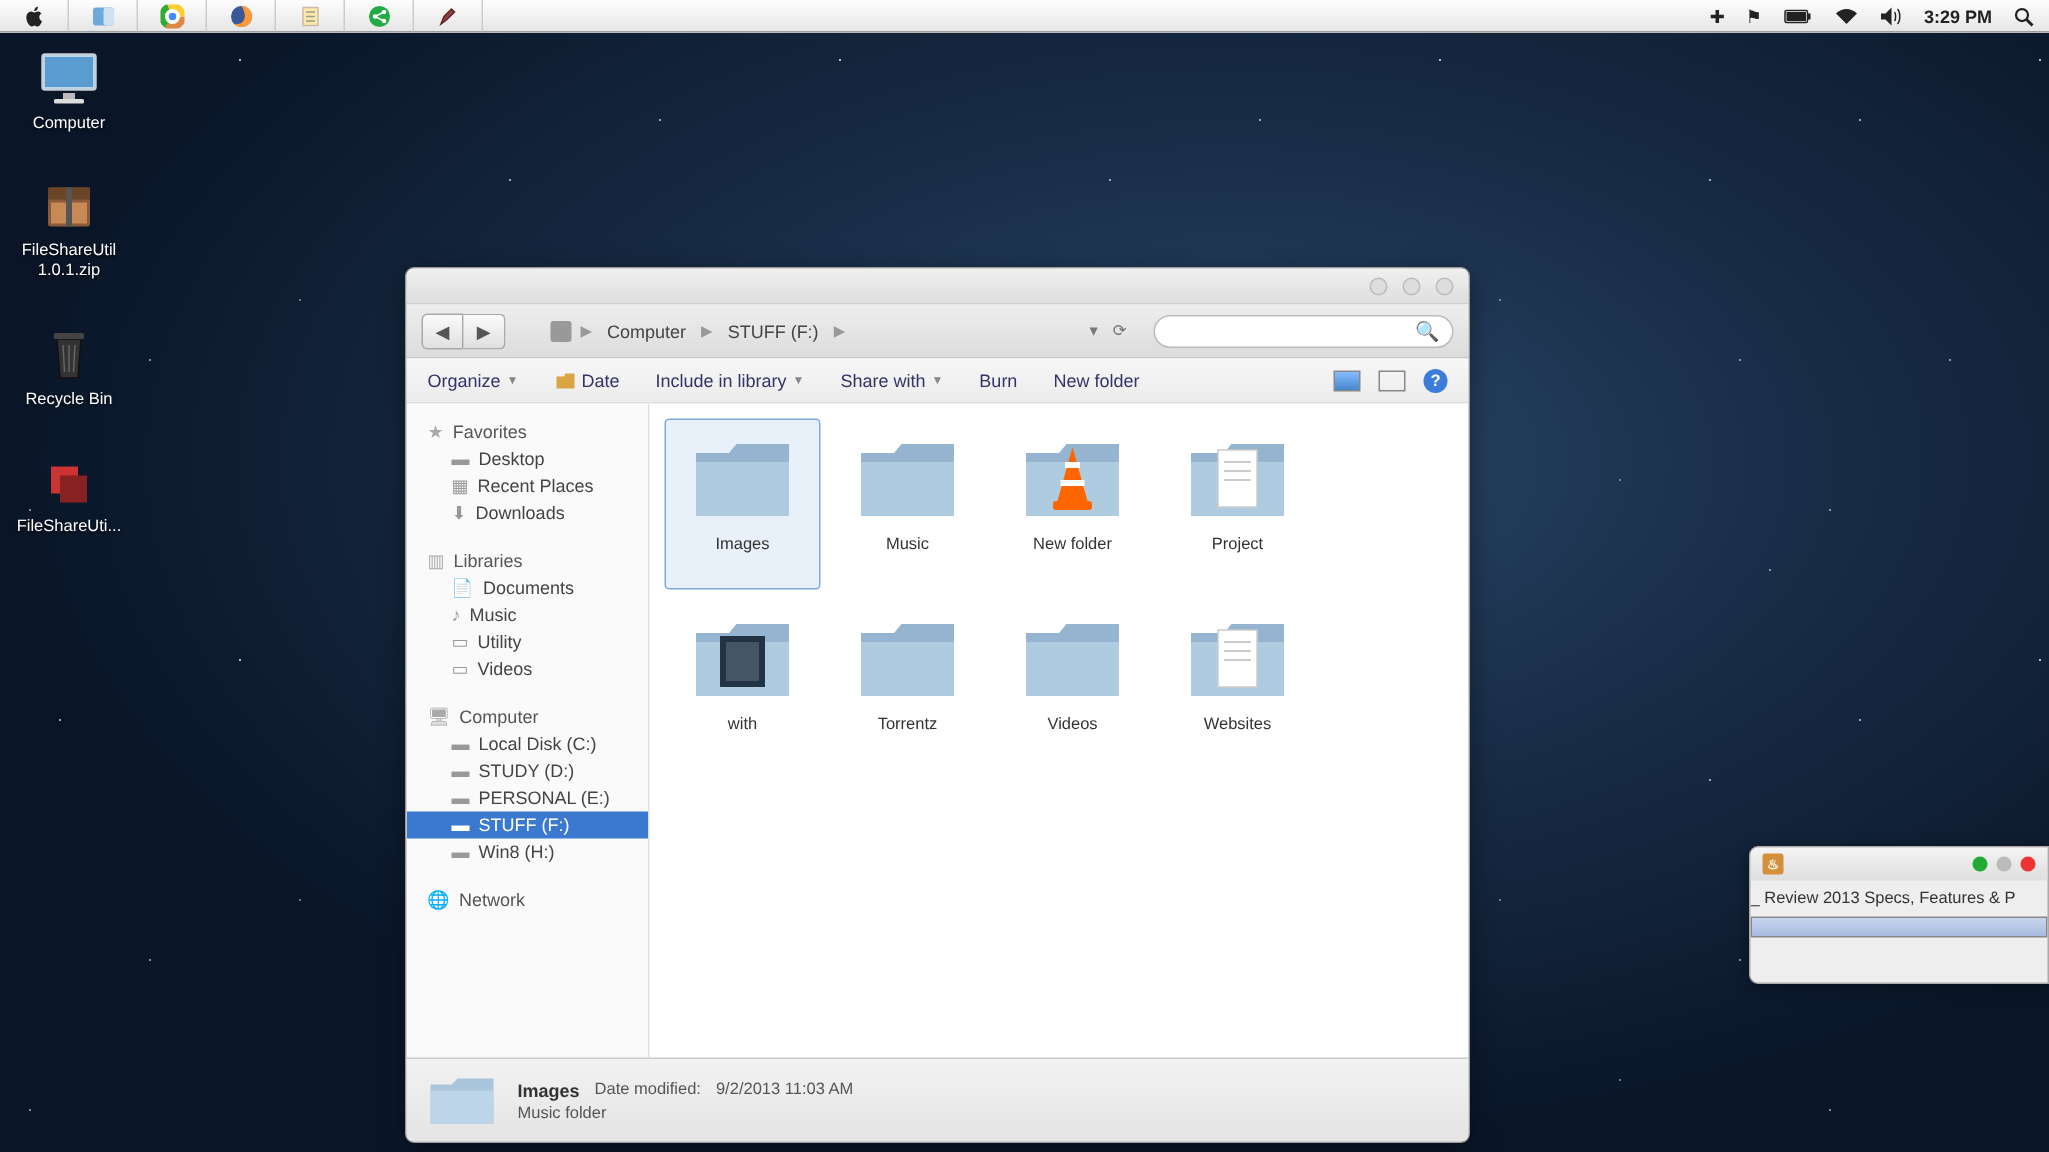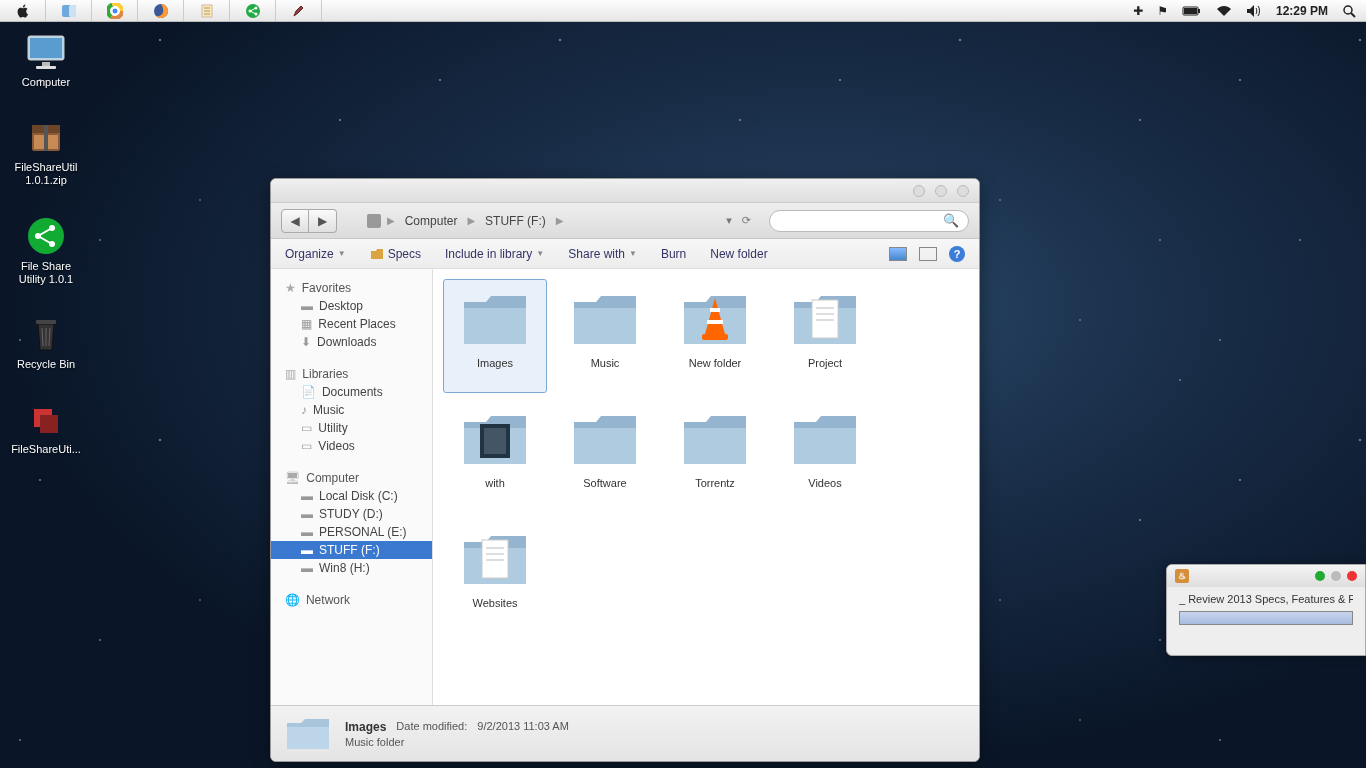--- a/index.html
+++ b/index.html
@@ -69,21 +69,21 @@
 .statusbar .thumb { width: 46px; height: 38px; }
 .statusbar .meta { display: flex; flex-direction: column; gap: 2px; }
 .statusbar .meta b { color: #333; font-size: 12px; font-weight: 600; }
 .statusbar .line2 { display: flex; gap: 10px; }
 
 
 .progwin { position: absolute; right: 0; top: 564px; width: 200px; height: 92px; background: #eee; border: 1px solid #aaa; border-radius: 6px 0 0 6px; box-shadow: 0 2px 10px rgba(0,0,0,0.4); z-index: 60; font-size: 11px; color: #333; overflow: hidden; }
 .progwin .ptitle { height: 22px; background: linear-gradient(#f4f4f4,#dedede); display: flex; align-items: center; padding: 0 8px; gap: 6px; justify-content: flex-end; }
 .progwin .ptitle .d { width: 10px; height: 10px; border-radius: 50%; cursor: pointer; }
 .progwin .ptitle .jico { margin-right: auto; width:14px;height:14px;background:#d48f3a;border-radius:2px;display:flex;align-items:center;justify-content:center;color:#fff;font-size:9px;font-weight:bold; }
-.progwin .pbody { padding: 6px 12px; }
+.progwin .pbody { padding: 6px 0; }
 .progwin .ptext { font-size: 11px; white-space: nowrap; overflow: hidden; margin-bottom: 6px; }
 .progwin .bar { height: 14px; border: 1px solid #888; background: linear-gradient(#c8d4ec,#a8bce0); }
 
 svg { display: block; }
 </style>
 </head>
 <body>
 
 <div class="desktop">
 
@@ -154,21 +154,21 @@
           <svg width="16" height="12" viewBox="0 0 16 12">
             <path d="M8 11L1 4c4-4 10-4 14 0z" fill="#222"></path>
           </svg>
         </span>
       <span>
           <svg width="16" height="14" viewBox="0 0 16 14">
             <path d="M1 5h3l4-4v12l-4-4H1z" fill="#222"></path>
             <path d="M10 4c1 1 1 5 0 6M12 2c2 2 2 8 0 10" fill="none" stroke="#222"></path>
           </svg>
         </span>
-      <span class="clock">12:29 PM</span>
+      <span class="clock">3:29 PM</span>
       <span>
           <svg width="14" height="14" viewBox="0 0 14 14">
             <circle cx="6" cy="6" r="4" fill="none" stroke="#222" stroke-width="1.5"></circle>
             <line x1="9" y1="9" x2="13" y2="13" stroke="#222" stroke-width="2"></line>
           </svg>
         </span>
     </div>
   </div>
 
   <div class="desktop-icons">
@@ -190,33 +190,20 @@
             <rect x="8" y="10" width="28" height="8" fill="#6a4528"></rect>
             <rect x="10" y="20" width="24" height="14" fill="#c88a54"></rect>
             <rect x="20" y="10" width="4" height="26" fill="#555"></rect>
           </svg>
         </div>
       <div class="lbl">FileShareUtil 1.0.1.zip</div>
     </div>
     <div class="desktop-icon">
       <div class="ico">
           <svg width="44" height="44" viewBox="0 0 44 44">
-            <circle cx="22" cy="22" r="18" fill="#1a3"></circle>
-            <circle cx="14" cy="22" r="3" fill="#fff"></circle>
-            <circle cx="28" cy="14" r="3" fill="#fff"></circle>
-            <circle cx="28" cy="30" r="3" fill="#fff"></circle>
-            <line x1="14" y1="22" x2="28" y2="14" stroke="#fff" stroke-width="2"></line>
-            <line x1="14" y1="22" x2="28" y2="30" stroke="#fff" stroke-width="2"></line>
-          </svg>
-        </div>
-      <div class="lbl">File Share Utility 1.0.1</div>
-    </div>
-    <div class="desktop-icon">
-      <div class="ico">
-          <svg width="44" height="44" viewBox="0 0 44 44">
             <path d="M14 12h16l-2 26h-12z" fill="#333" stroke="#111"></path>
             <rect x="12" y="8" width="20" height="4" rx="1" fill="#444"></rect>
             <line x1="18" y1="16" x2="19" y2="34" stroke="#666"></line>
             <line x1="22" y1="16" x2="22" y2="34" stroke="#666"></line>
             <line x1="26" y1="16" x2="25" y2="34" stroke="#666"></line>
           </svg>
         </div>
       <div class="lbl">Recycle Bin</div>
     </div>
     <div class="desktop-icon">
@@ -277,21 +264,21 @@
 
     <div class="toolbar">
       <div class="tb">
           <span>Organize</span>
           <span class="dd">▼</span>
         </div>
       <div class="tb">
           <svg width="14" height="12" viewBox="0 0 14 12">
             <path d="M1 3h5l1-2h6v10H1z" fill="#d9a441"></path>
           </svg>
-          <span>Specs</span>
+          <span>Date</span>
         </div>
       <div class="tb">
           <span>Include in library</span>
           <span class="dd">▼</span>
         </div>
       <div class="tb">
           <span>Share with</span>
           <span class="dd">▼</span>
         </div>
       <div class="tb">
@@ -432,29 +419,20 @@
             <div class="item">
               <div class="ficon">
                 <svg class="folder-svg" viewBox="0 0 70 58">
                   <path d="M4 12h22l5-6h35v46H4z" fill="#94b4cf"></path>
                   <path d="M4 18h62v36H4z" fill="#aecbe0"></path>
                   <rect x="20" y="14" width="30" height="34" fill="#223344"></rect>
                   <rect x="24" y="18" width="22" height="26" fill="#445566"></rect>
                 </svg>
               </div>
               <div class="flbl">with</div>
-            </div>
-            <div class="item">
-              <div class="ficon">
-                <svg class="folder-svg" viewBox="0 0 70 58">
-                  <path d="M4 12h22l5-6h35v46H4z" fill="#94b4cf"></path>
-                  <path d="M4 18h62v36H4z" fill="#aecbe0"></path>
-                </svg>
-              </div>
-              <div class="flbl">Software</div>
             </div>
             <div class="item">
               <div class="ficon">
                 <svg class="folder-svg" viewBox="0 0 70 58">
                   <path d="M4 12h22l5-6h35v46H4z" fill="#94b4cf"></path>
                   <path d="M4 18h62v36H4z" fill="#aecbe0"></path>
                 </svg>
               </div>
               <div class="flbl">Torrentz</div>
             </div>

